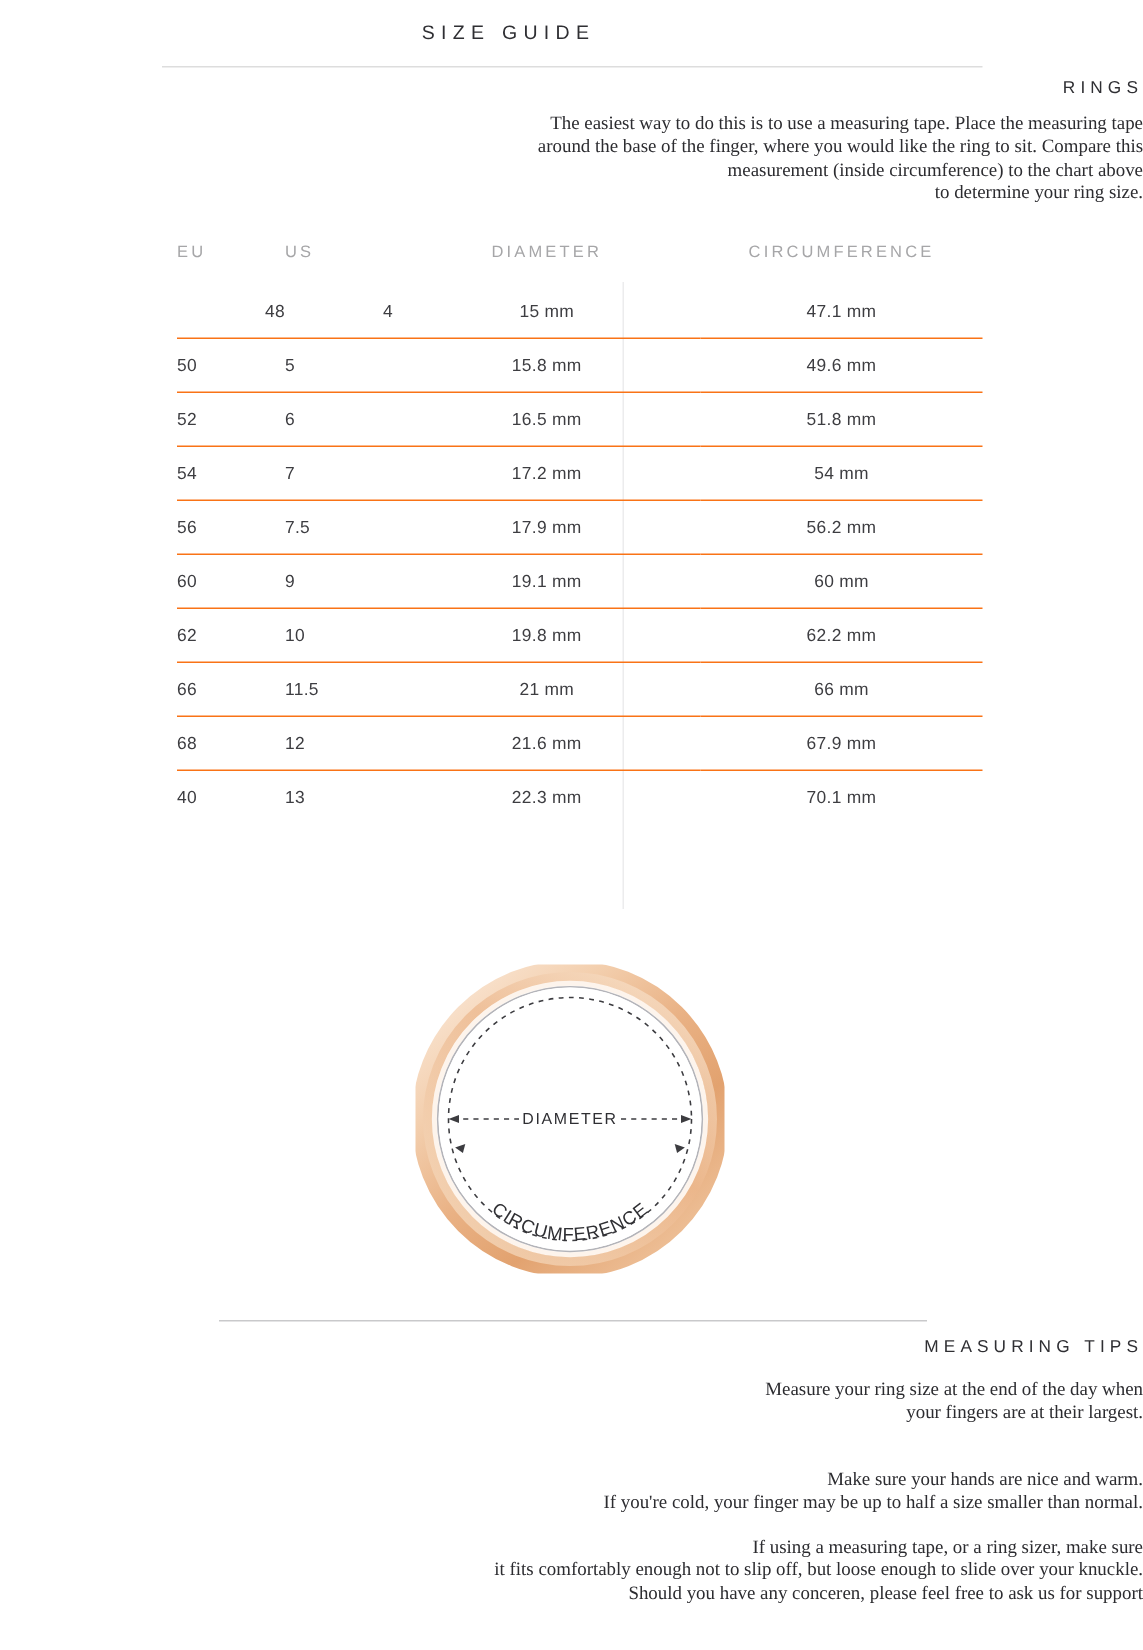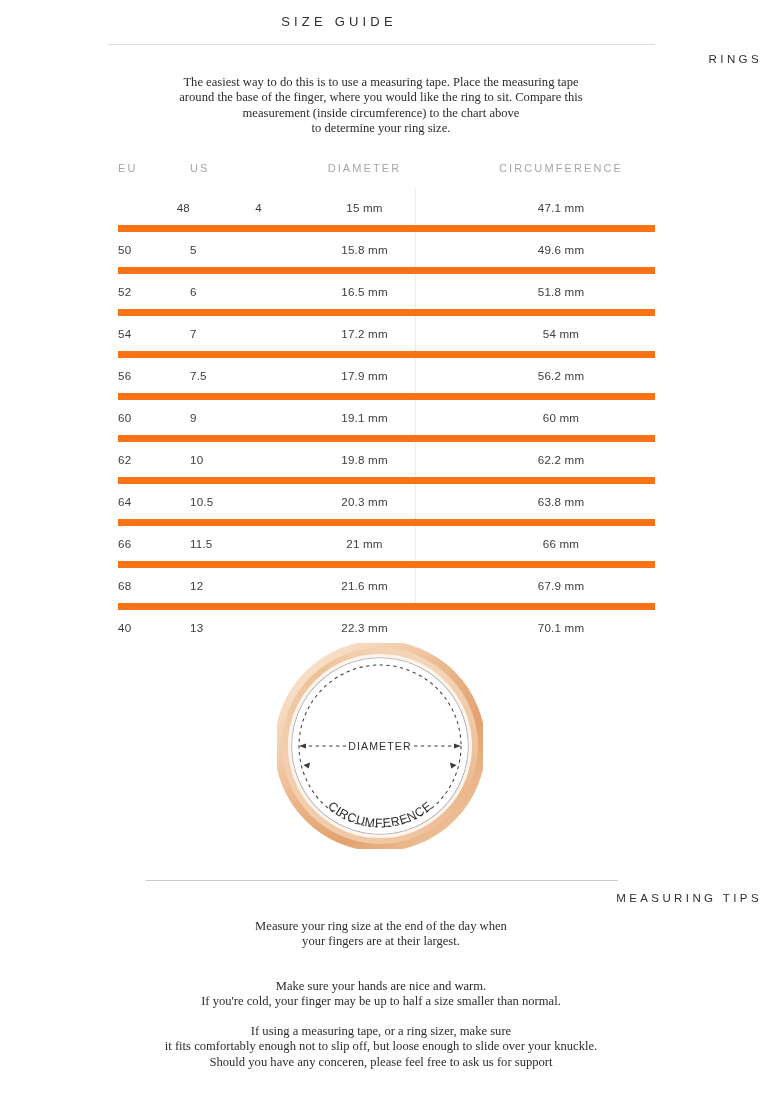--- a/index.html
+++ b/index.html
@@ -50,21 +50,21 @@
     font-weight: 400;
   }
   #rings-heading { top: 53px; }
   #tips-heading  { top: 892px; }
 
   
   .serif-copy {
     position: absolute;
     left: 0;
     width: 762px;
-    text-align: center;
+    text-align: right;
     font-family: "Liberation Serif", serif;
     font-size: 12.6px;
     line-height: 15.4px;
     color: #2c2c30;
     white-space: pre-line;
   }
   #rings-intro { top: 75px; }
 
   
   .size-table {
@@ -82,21 +82,21 @@
     color: #a6a6a8;
     padding: 0 0 16px 0;
     text-align: left;
     vertical-align: bottom;
   }
   .size-table td {
     font-size: 11.6px;
     color: #3d3d41;
     height: 35px;
     padding: 0;
-    border-top: 7px solid #f97316;
+    border-top: 1px solid #f97316;
     text-align: left;
     vertical-align: middle;
     letter-spacing: .2px;
   }
   .size-table tr:first-child td { border-top: none; text-align: right; }
   .col-eu   { width: 72px; }
   .col-us   { width: 72px; }
   .col-dia  { width: 205px; }
   .col-circ { width: 188px; }
   .th-dia, .td-dia   { text-align: center !important; padding-left: 0; }
@@ -205,26 +205,20 @@
         <td class="td-dia">19.1 mm</td>
         <td class="td-circ">60 mm</td>
       </tr>
       <tr>
         <td class="td-eu">62</td>
         <td class="td-us">10</td>
         <td class="td-dia">19.8 mm</td>
         <td class="td-circ">62.2 mm</td>
       </tr>
       <tr>
-        <td class="td-eu">64</td>
-        <td class="td-us">10.5</td>
-        <td class="td-dia">20.3 mm</td>
-        <td class="td-circ">63.8 mm</td>
-      </tr>
-      <tr>
         <td class="td-eu">66</td>
         <td class="td-us">11.5</td>
         <td class="td-dia">21 mm</td>
         <td class="td-circ">66 mm</td>
       </tr>
       <tr>
         <td class="td-eu">68</td>
         <td class="td-us">12</td>
         <td class="td-dia">21.6 mm</td>
         <td class="td-circ">67.9 mm</td>

